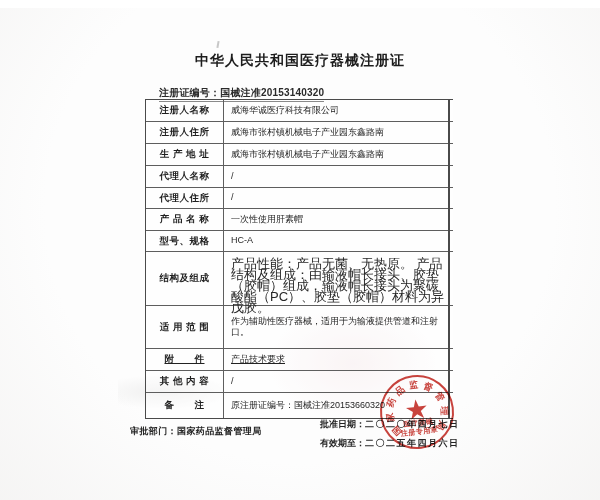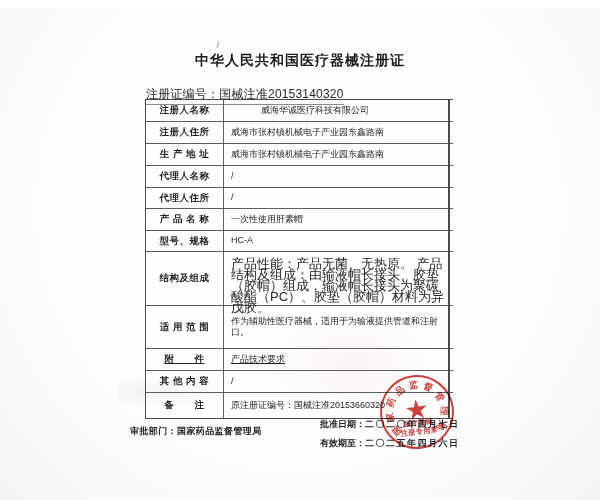--- a/index.html
+++ b/index.html
@@ -23,22 +23,22 @@
   .smudge-gray{left:118px;top:368px;width:110px;height:32px;
     background:radial-gradient(ellipse at 40% 50%, rgba(120,118,116,.10), rgba(120,118,116,0) 75%);}
   .artifact{position:absolute;left:217px;top:33px;width:2px;height:7px;background:#9a9a9a;opacity:.55;transform:rotate(10deg);}
 
   .title{
     position:absolute;left:0;top:44px;width:600px;
     text-align:center;font-size:14px;font-weight:bold;color:#1d1d1d;
     letter-spacing:1px;
   }
   .regno{
-    position:absolute;left:146px;top:78px;
-    font-size:12px;font-weight:400;color:#2a2a2a;
+    position:absolute;left:159px;top:78px;
+    font-size:10px;font-weight:700;color:#2a2a2a;
     border-bottom:1px solid #4c4c4c;padding-bottom:1px;letter-spacing:.2px;
   }
 
   .cert-table{
     position:absolute;left:145px;top:91px;width:308px;
     border:1.6px solid #4a4a4a;border-right:none;
     box-sizing:border-box;background:rgba(255,255,255,.35);
   }
   .cert-table::after{
     content:'';position:absolute;top:-1px;bottom:-1px;right:3px;width:1.6px;background:#4a4a4a;
@@ -105,21 +105,21 @@
 
   <div class="smudge smudge-pink"></div>
   <div class="smudge smudge-gray"></div>
   <div class="artifact"></div>
 
   <div class="title">中华人民共和国医疗器械注册证</div>
 
   <div class="regno"><span>注册证编号：</span><span>国械注准20153140320</span></div>
 
   <div class="cert-table" id="cert-table">
-      <div class="trow" style="height: 22px; gap: 30px;">
+      <div class="trow" style="height: 22px;">
         <div class="tlabel">注册人名称</div>
         <div class="tvalue">威海华诚医疗科技有限公司</div>
       </div>
       <div class="trow" style="height: 22px;">
         <div class="tlabel">注册人住所</div>
         <div class="tvalue">威海市张村镇机械电子产业园东鑫路南</div>
       </div>
       <div class="trow" style="height: 22px;">
         <div class="tlabel">生 产 地 址</div>
         <div class="tvalue">威海市张村镇机械电子产业园东鑫路南</div>

